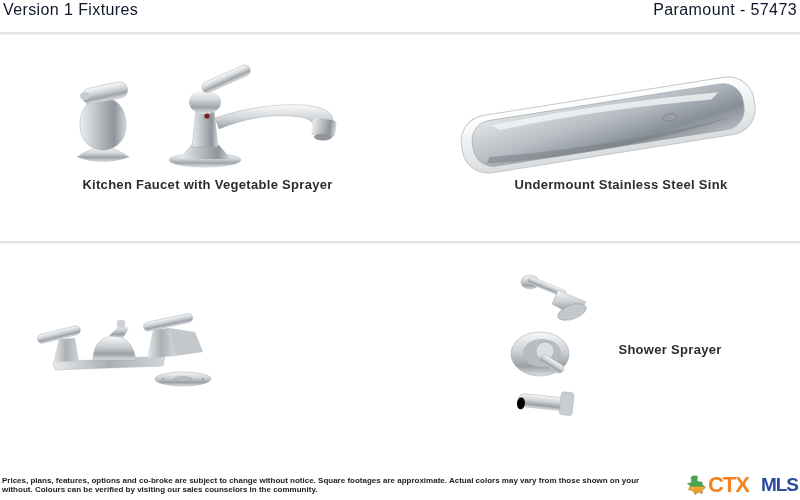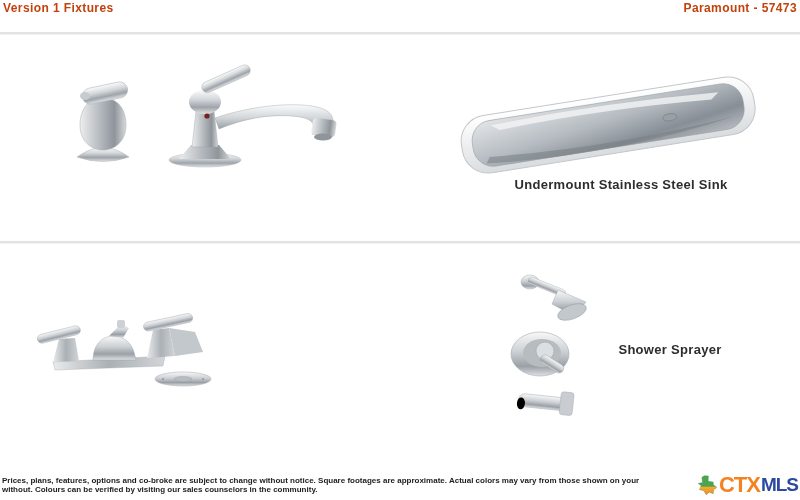--- a/index.html
+++ b/index.html
@@ -1,22 +1,22 @@
 <!DOCTYPE html>
 <html><head>
 <meta charset="utf-8">
 <style>
   html,body { margin:0; padding:0; background:#ffffff; }
   .page {
     position:relative; width:800px; height:500px; background:#ffffff;
     font-family:"Liberation Sans", sans-serif; overflow:hidden;
   }
   .hdr {
-    position:absolute; top:1px; font-size:12px; font-weight:bold;
-    color:#c2410c; letter-spacing:.4px; white-space:nowrap;
+    position:absolute; top:1px; font-size:16px; font-weight:normal;
+    color:#0f172a; letter-spacing:.4px; white-space:nowrap;
   }
   .hdr.left  { left:3px; }
   .hdr.right { right:3px; }
   .rule { position:absolute; left:0; width:800px; height:2px; background:#e3e3e3; border-bottom:1px solid #f2f2f2; }
   #rule1 { top:32px; }
   #rule2 { top:241px; }
 
   .photo { position:absolute; }
   .caption {
     position:absolute; font-size:13px; font-weight:bold; color:#2d2d2d;
@@ -39,21 +39,21 @@
   .watermark {
     position:absolute; right:2px; top:472px; height:26px;
     display:flex; align-items:center; z-index:5;
   }
   .watermark .texas { width:21px; height:20px; margin-right:1px; opacity:.95; }
   .watermark .ctx {
     font-size:22px; font-weight:bold; color:#F58220; letter-spacing:-1px;
     text-shadow:0 0 1px rgba(255,255,255,.6);
   }
   .watermark .mls {
-    font-size:19px; font-weight:bold; color:#2B4AA0; letter-spacing:-1px; margin-left:1px;
+    font-size:19px; font-weight:bold; color:#2B4AA0; letter-spacing:-1px; margin-left:12px;
   }
 </style>
 </head>
 <body>
 
 <div class="page">
 
   <div class="hdr left">Version 1 Fixtures</div>
   <div class="hdr right">Paramount - 57473</div>
   <div class="rule" id="rule1"></div>
@@ -87,20 +87,21 @@
       <ellipse cx="150" cy="46" rx="16" ry="12" fill="url(#k-v)"></ellipse>
 
       <rect x="148" y="26" width="52" height="11" rx="5.5" transform="rotate(-24 152 34)" fill="url(#k-v)" stroke="#9aa0a5" stroke-width=".4"></rect>
 
       <path d="M160 62 C198 49 240 46 262 51 C275 54 280 61 277 68 L271 81 L257 78 C262 69 257 63 245 61 C219 57 190 62 164 73 Z" fill="url(#k-v)" stroke="#9aa0a5" stroke-width=".4"></path>
       <rect x="257" y="63" width="24" height="17" rx="4" transform="rotate(8 269 71)" fill="url(#k-h)"></rect>
       <ellipse cx="268" cy="81" rx="9" ry="3.5" fill="#8f959b"></ellipse>
       <circle cx="152" cy="60" r="2.6" fill="#7c1f1f"></circle>
     </svg>
   </div>
+  <div class="caption" id="cap-kitchen">Kitchen Faucet with Vegetable Sprayer</div>
 
   <div class="photo" id="img-sink">
     <svg width="312" height="100" viewBox="0 0 312 100">
       <defs>
         <linearGradient id="s-steel" x1="0" y1="0" x2="1" y2="1">
           <stop offset="0" stop-color="#e3e6e8"></stop>
             <stop offset=".45" stop-color="#b4bac0"></stop>
           <stop offset=".75" stop-color="#878e95"></stop>
             <stop offset="1" stop-color="#b9bec3"></stop>
         </linearGradient>

